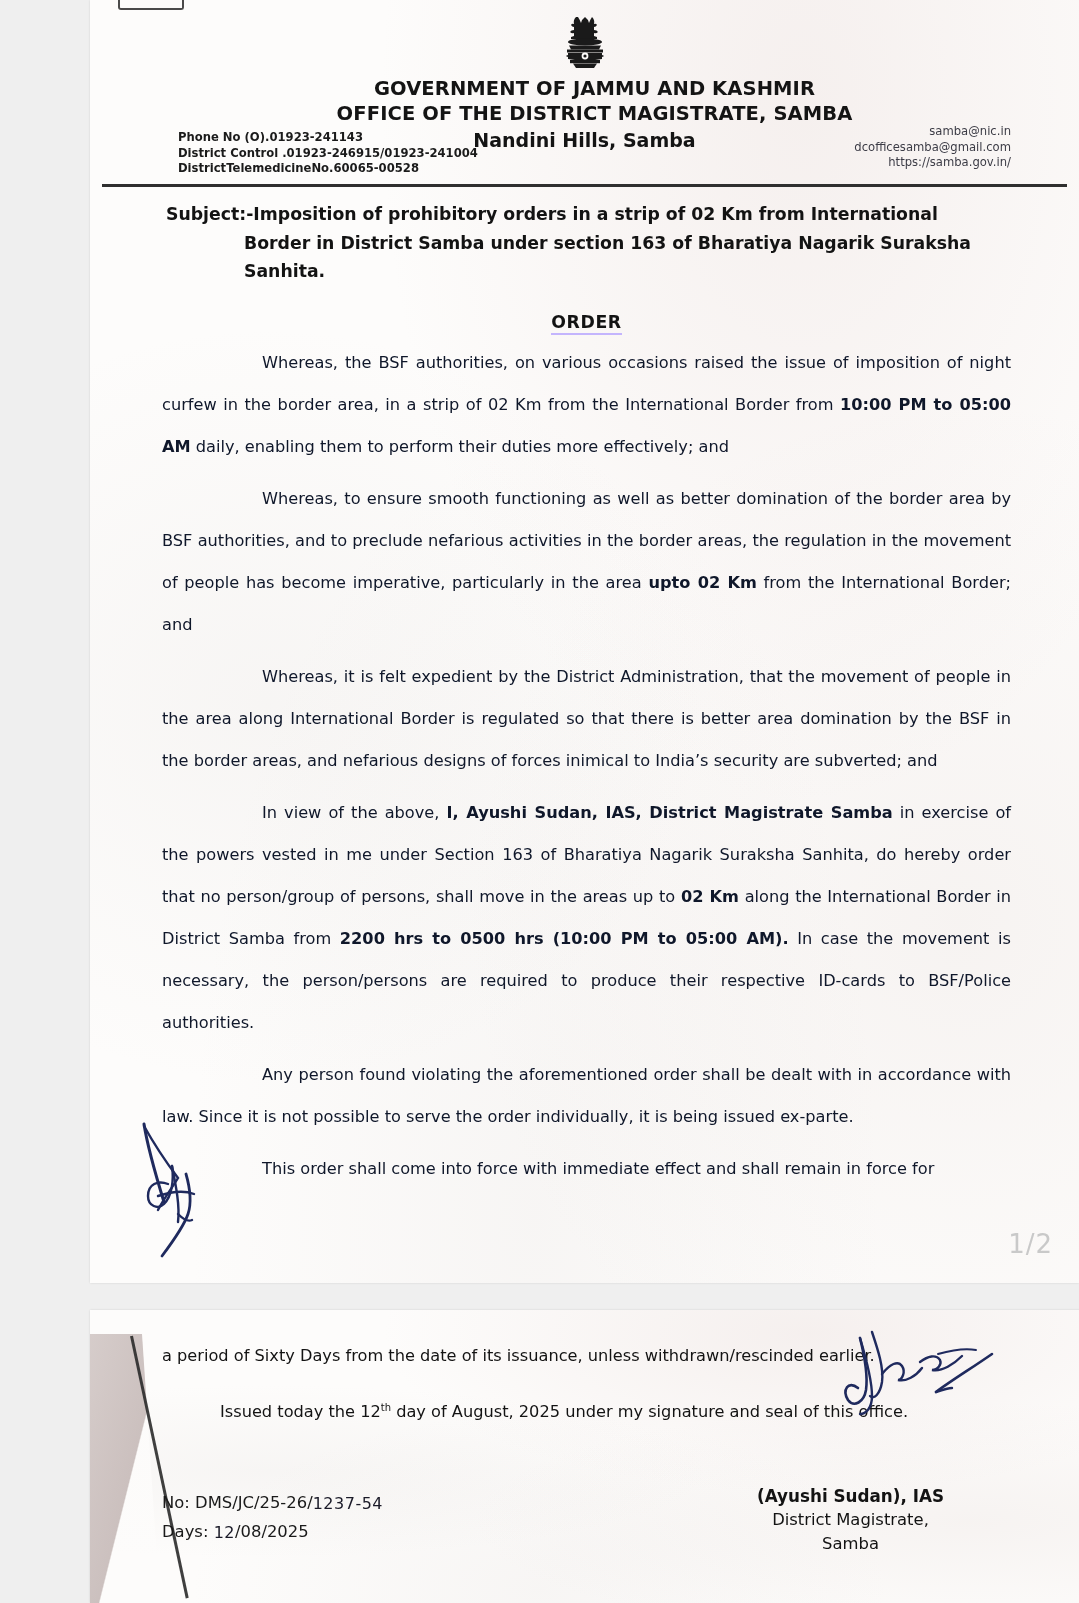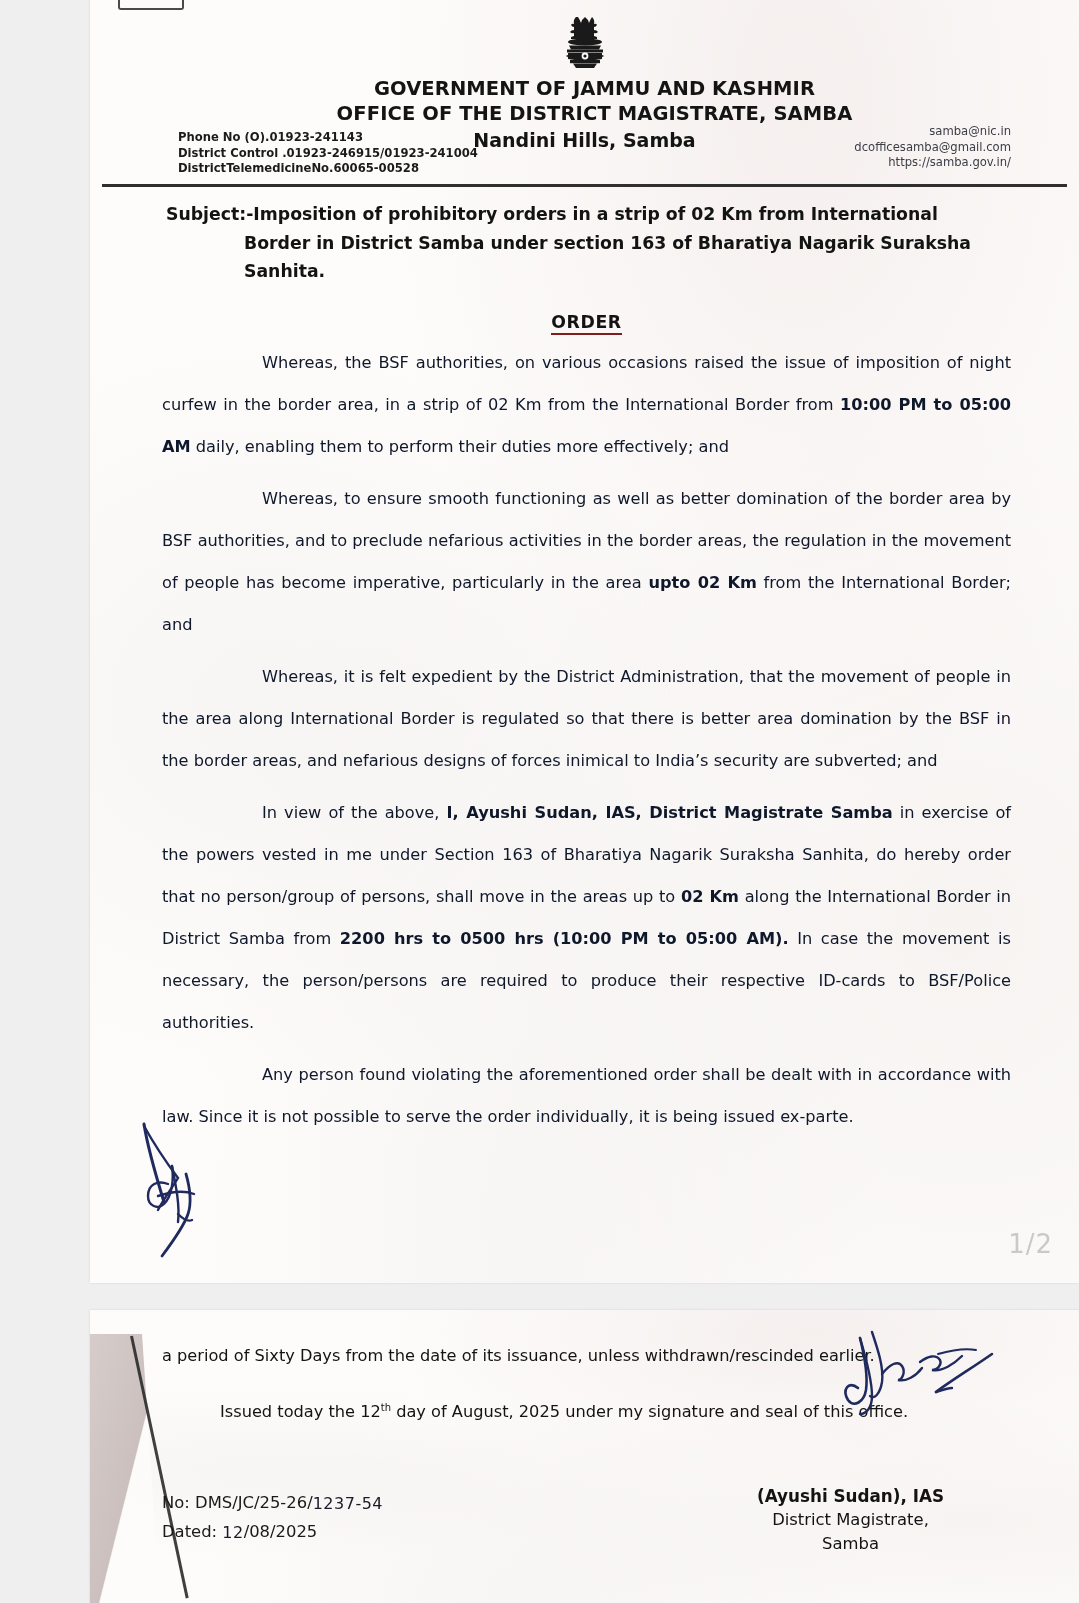--- a/index.html
+++ b/index.html
@@ -166,21 +166,21 @@
   }
   .order-title {
     text-align: center;
     font-weight: bold;
     font-size: 17.3px;
     letter-spacing: .6px;
     margin-top: 26px;
     margin-bottom: 10px;
   }
   .order-title span {
-    border-bottom: 2px solid #7f1d1d;
+    border-bottom: 2px solid #c4b5fd;
     padding-bottom: 1px;
   }
   p.para {
     font-family: "DejaVu Sans", sans-serif;
     font-size: 16.2px;
     line-height: 42px;
     text-align: justify;
     text-justify: inter-word;
     margin: 0 0 10px 0;
     text-indent: 100px;
@@ -356,20 +356,21 @@
         </div>
 
         <div class="order-title"><span>ORDER</span></div>
 
         <div id="paragraph-container">
             <p class="para"><span>Whereas, the BSF authorities, on various occasions raised the issue of imposition of night curfew in the border area, in a strip of 02 Km from the International Border from </span><b>10:00 PM to 05:00 AM</b><span> daily, enabling them to perform their duties more effectively; and</span></p>
             <p class="para"><span>Whereas, to ensure smooth functioning as well as better domination of the border area by BSF authorities, and to preclude nefarious activities in the border areas, the regulation in the movement of people has become imperative, particularly in the area </span><b>upto 02 Km</b><span> from the International Border; and</span></p>
             <p class="para"><span>Whereas, it is felt expedient by the District Administration, that the movement of people in the area along International Border is regulated so that there is better area domination by the BSF in the border areas, and nefarious designs of forces  inimical  to India’s security are subverted; and</span></p>
             <p class="para"><span>In view of the above, </span><b>I, Ayushi Sudan, IAS, District Magistrate Samba</b><span> in exercise of the powers vested in me under Section 163 of Bharatiya Nagarik Suraksha Sanhita, do hereby order that no person/group of persons, shall move in the areas up to </span><b>02 Km</b><span> along the International Border in District Samba from </span><b>2200 hrs to 0500 hrs (10:00 PM to 05:00 AM).</b><span> In case the movement is necessary, the person/persons are required to produce their respective ID-cards to BSF/Police authorities.</span></p>
             <p class="para"><span>Any person found violating the aforementioned order shall be dealt with in accordance with law. Since it is not possible to serve the order individually, it is being issued ex-parte.</span></p>
+            <p class="para"><span>This order shall come into force with immediate effect and shall remain in force for</span></p>
           </div>
       </div>
 
       <svg class="ink" id="sig-page1" viewBox="0 0 130 150">
         <g fill="none" stroke="#1f2a5e" stroke-width="2.4" stroke-linecap="round">
           <path d="M16 14 C20 40, 28 66, 36 92" stroke-width="3"></path>
           <path d="M16 16 C26 34, 38 52, 50 68 C44 78, 36 88, 30 100"></path>
           <path d="M40 74 C30 70, 20 74, 20 86 C20 96, 30 100, 36 94 C44 86, 46 70, 44 56"></path>
           <path d="M44 56 C48 76, 52 96, 50 112"></path>
           <path d="M30 86 C42 82, 56 80, 66 84"></path>
@@ -388,21 +389,21 @@
       <div class="p2-corner"></div>
       <div class="p2-corner-line"></div>
 
       <div class="p2-body">
         <div class="p2-line1">a period of Sixty Days from the date of its issuance, unless withdrawn/rescinded earlier.</div>
 
         <div class="p2-line2"><span>Issued today the 12</span><sup>th</sup><span> day of August, 2025 under my signature and seal of this office.</span></div>
 
         <div class="ref-block">
           <div><span>No: DMS/JC/25-26/</span><span class="hand">1237-54</span></div>
-          <div><span>Dated: </span><span class="hand">12</span><span>/08/2025</span></div>
+          <div><span>Days: </span><span class="hand">12</span><span>/08/2025</span></div>
         </div>
 
         <div class="sign-block">
           <div class="sign-name">(Ayushi Sudan), IAS</div>
           <div class="sign-desig">District Magistrate,</div>
           <div class="sign-desig">Samba</div>
         </div>
       </div>
 
       <svg class="ink" id="sig-page2" viewBox="0 0 190 92">

